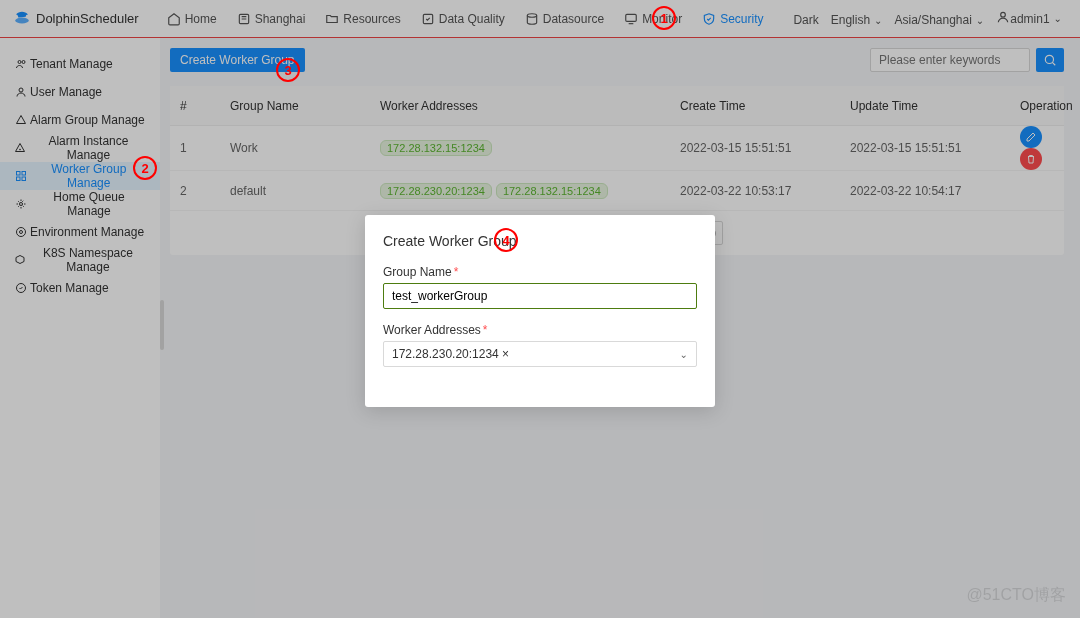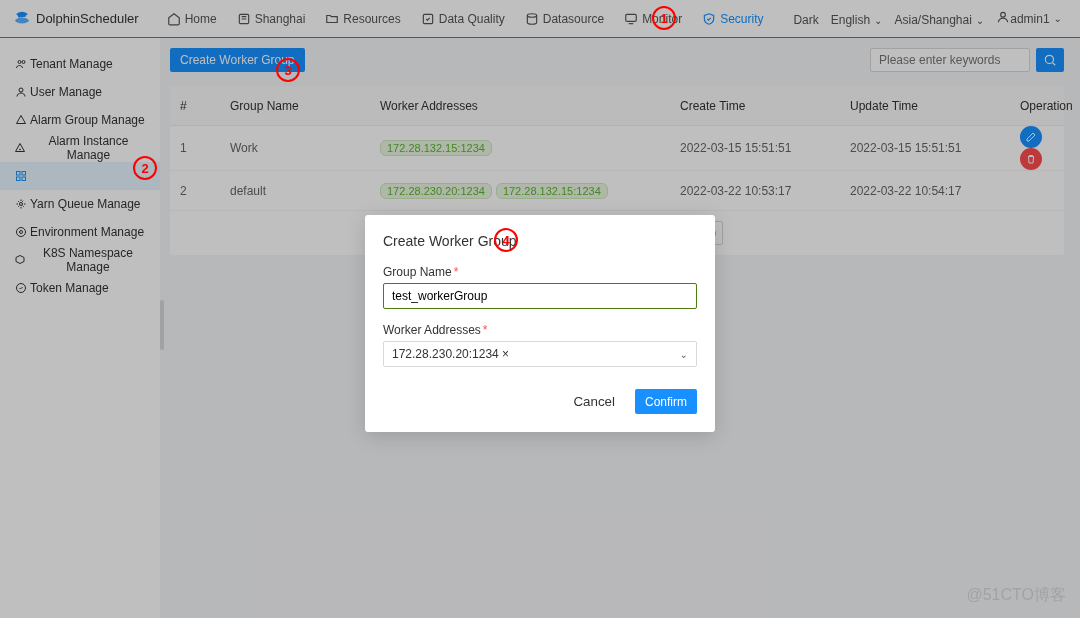--- a/index.html
+++ b/index.html
@@ -189,29 +189,30 @@
     </div>
   <div class="side-item active">
       <span class="ic">
         <svg width="12" height="12" viewBox="0 0 24 24" fill="none" stroke="currentColor" stroke-width="2">
           <rect x="3" y="3" width="7" height="7"></rect>
           <rect x="14" y="3" width="7" height="7"></rect>
           <rect x="3" y="14" width="7" height="7"></rect>
           <rect x="14" y="14" width="7" height="7"></rect>
         </svg>
       </span>
+      <span>Worker Group Manage</span>
     </div>
   <div class="side-item">
       <span class="ic">
         <svg width="12" height="12" viewBox="0 0 24 24" fill="none" stroke="currentColor" stroke-width="2">
           <circle cx="12" cy="12" r="3"></circle>
           <path d="M12 3v3m0 12v3m9-9h-3M6 12H3m13.5-6.5l-2 2M8.5 15.5l-2 2m11 0l-2-2M8.5 8.5l-2-2"></path>
         </svg>
       </span>
-      <span>Yarn Queue Manage</span>
+      <span>Home Queue Manage</span>
     </div>
   <div class="side-item">
       <span class="ic">
         <svg width="12" height="12" viewBox="0 0 24 24" fill="none" stroke="currentColor" stroke-width="2">
           <circle cx="12" cy="12" r="9"></circle>
           <circle cx="12" cy="12" r="3"></circle>
         </svg>
       </span>
       <span>Environment Manage</span>
     </div>
@@ -303,24 +304,20 @@
 <div class="overlay">
   <div class="modal">
     <h3>Create Worker Group</h3>
     <label class="flbl"><span>Group Name</span><span class="req">*</span></label>
     <input class="finput" value="test_workerGroup" style="">
     <label class="flbl"><span>Worker Addresses</span><span class="req">*</span></label>
     <div class="sel">
       <span class="sel-tag">172.28.230.20:1234 ×</span>
       <span class="chev">⌄</span>
     </div>
-    <div class="modal-foot">
-      <button class="btn-cancel">Cancel</button>
-      <button class="btn-primary">Confirm</button>
-    </div>
   </div>
 </div>
 
 <div class="anno" style="left:652px; top:6px;">1</div>
 <div class="anno" style="left:133px; top:156px;">2</div>
 <div class="anno" style="left:276px; top:58px;">3</div>
 <div class="anno" style="left:494px; top:228px;">4</div>
 <div class="wm">@51CTO博客</div>
 
 </body></html>

